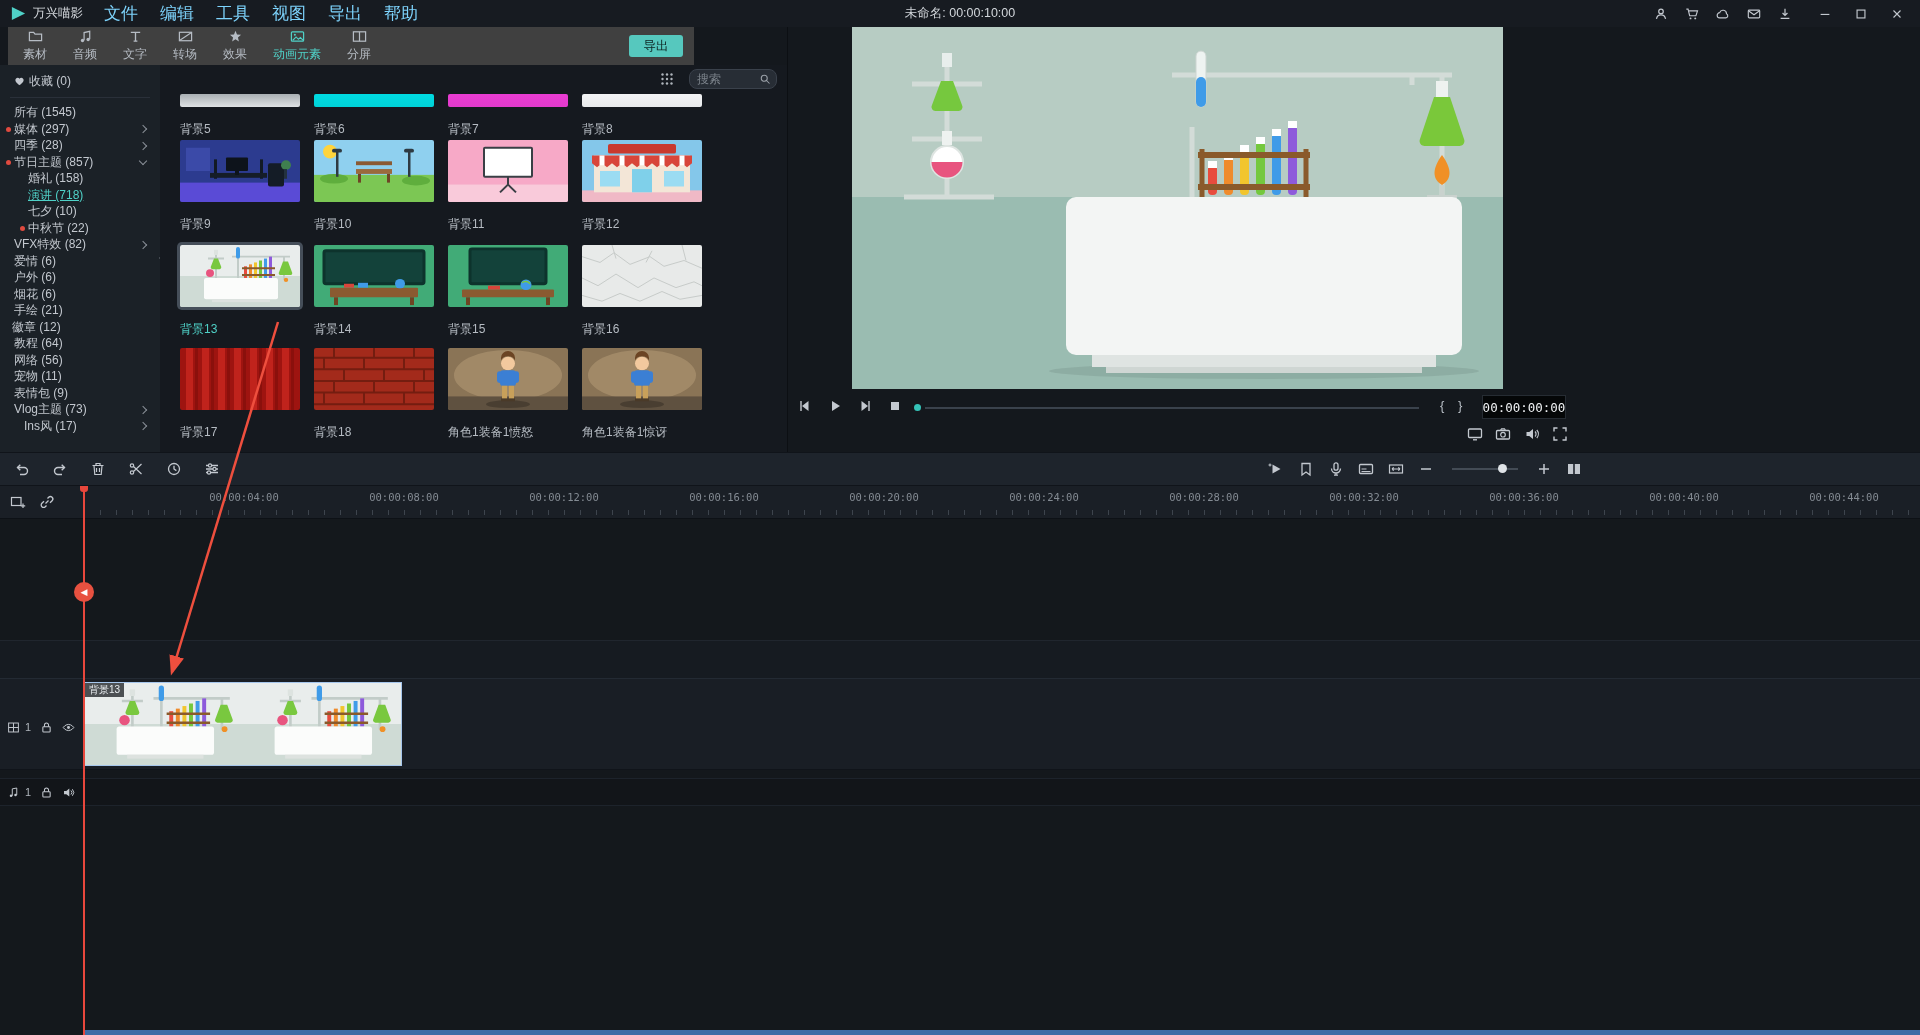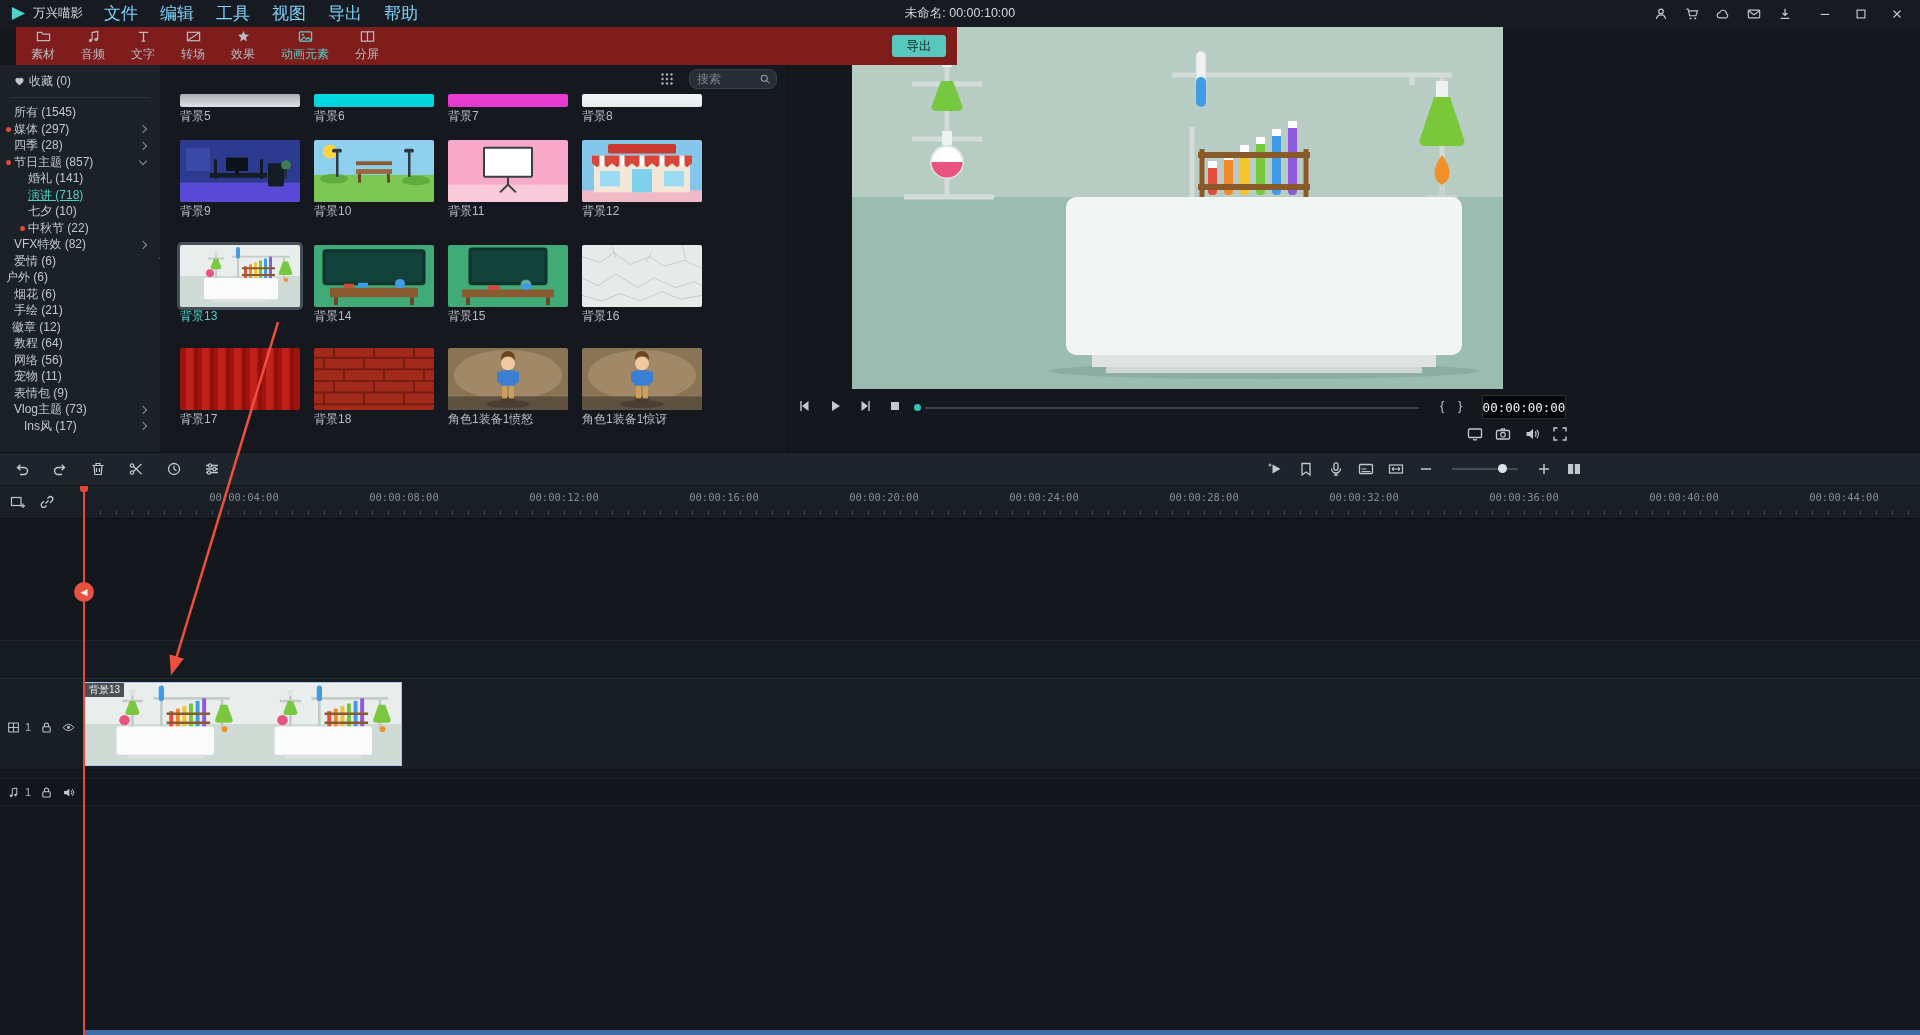--- a/index.html
+++ b/index.html
@@ -14,21 +14,21 @@
             display:flex;align-items:center;padding:0 10px;box-sizing:border-box;z-index:10}
   .logo{width:17px;height:17px;margin-right:6px}
   .appname{font-size:12.5px;color:#d4d8dd;margin-right:10px}
   .menu-item{padding:0 11px;font-size:17px;color:#7dd3fc;cursor:default}
   .proj-title{position:absolute;left:50%;transform:translateX(-50%);font-size:12.5px;color:#d2d6db}
   .tb-icons{margin-left:auto;display:flex;gap:17px;margin-right:26px}
   .win-ctrls{display:flex;gap:22px;margin-right:6px}
   .tb-icons .ic,.win-ctrls .ic{width:14px;height:14px}
 
   
-  .tabbar{position:absolute;left:16px;top:27px;width:941px;height:38px;background:#7f1d1d;z-index:5}
+  .tabbar{position:absolute;left:8px;top:27px;width:686px;height:38px;background:#404040;z-index:5}
   .tabs{display:flex;height:100%;padding-left:2px}
   .tab{display:flex;flex-direction:column;align-items:center;justify-content:center;gap:2px;
        padding:0 13px;color:#b6bcc4;font-size:12px;cursor:pointer}
   .tab .ic{width:15px;height:15px}
   .tab.active{color:#4fd1c7}
   .export-btn{position:absolute;right:11px;top:8px;width:54px;height:22px;background:#56c8be;
               color:#0d2422;border-radius:3px;display:flex;align-items:center;justify-content:center;
               font-size:12.5px;cursor:pointer}
 
   
@@ -49,21 +49,21 @@
   .gridview-btn{position:absolute;right:112px;top:6px;color:#aeb4bb;cursor:pointer}
   .searchbox{position:absolute;right:10px;top:4px;width:88px;height:20px;background:#272d35;
              border:1px solid #3a414b;border-radius:8px;display:flex;align-items:center;padding:0 5px;box-sizing:border-box}
   .searchbox input{flex:1;min-width:0;background:none;border:none;outline:none;color:#c3c8cf;font-size:12px;font-family:inherit}
   .searchbox input::placeholder{color:#7b828a}
   .searchbox .ic{width:12px;height:12px;color:#9aa0a8}
   .grid-item{position:absolute;width:120px;cursor:pointer}
   .thumb{width:120px;border-radius:2px;overflow:hidden;position:relative}
   .thumb .art{display:block;width:120px;height:100%}
   .grid-item.sel .thumb{box-shadow:0 0 0 3px #454e59}
-  .glabel{margin-top:1px;font-size:12px;color:#b6bcc3;white-space:nowrap}
+  .glabel{margin-top:14px;font-size:12px;color:#b6bcc3;white-space:nowrap}
   .grid-item.sel .glabel{color:#4fd1c7}
 
   
   .preview{position:absolute;left:787px;top:27px;width:1133px;height:425px;background:#14181d;border-left:1px solid #0c0f13;box-sizing:border-box}
   .video{position:absolute;left:64px;top:0;width:651px;height:362px}
   .video svg{display:block;width:100%;height:100%}
   .pv-row1{position:absolute;top:368px;left:0;width:100%;height:24px}
   .pv-row1 .icbtn{position:absolute;top:2px;width:18px;height:18px;cursor:pointer}
   .seek-dot{position:absolute;left:126px;top:9px;width:7px;height:7px;border-radius:50%;background:#35c3b8;cursor:pointer}
   .seek-line{position:absolute;left:137px;top:12px;width:494px;height:2px;background:#3a424c;cursor:pointer}
@@ -577,40 +577,40 @@
       <div class="side-item" style="padding-left:14px">
         <span class="slbl">四季 (28)</span>
         <span class="chev right"></span>
       </div>
       <div class="side-item" style="padding-left:14px">
         <span class="reddot" style="left:6px"></span>
         <span class="slbl">节日主题 (857)</span>
         <span class="chev down"></span>
       </div>
       <div class="side-item" style="padding-left:28px">
-        <span class="slbl">婚礼 (141)</span>
+        <span class="slbl">婚礼 (158)</span>
       </div>
       <div class="side-item sel" style="padding-left:28px">
         <span class="slbl">演讲 (718)</span>
       </div>
       <div class="side-item" style="padding-left:28px">
         <span class="slbl">七夕 (10)</span>
       </div>
       <div class="side-item" style="padding-left:28px">
         <span class="reddot" style="left:20px"></span>
         <span class="slbl">中秋节 (22)</span>
       </div>
       <div class="side-item" style="padding-left:14px">
         <span class="slbl">VFX特效 (82)</span>
         <span class="chev right"></span>
       </div>
       <div class="side-item" style="padding-left:14px">
         <span class="slbl">爱情 (6)</span>
       </div>
-      <div class="side-item" style="padding-left:6px">
+      <div class="side-item" style="padding-left:14px">
         <span class="slbl">户外 (6)</span>
       </div>
       <div class="side-item" style="padding-left:14px">
         <span class="slbl">烟花 (6)</span>
       </div>
       <div class="side-item" style="padding-left:14px">
         <span class="slbl">手绘 (21)</span>
       </div>
       <div class="side-item" style="padding-left:12px">
         <span class="slbl">徽章 (12)</span>

